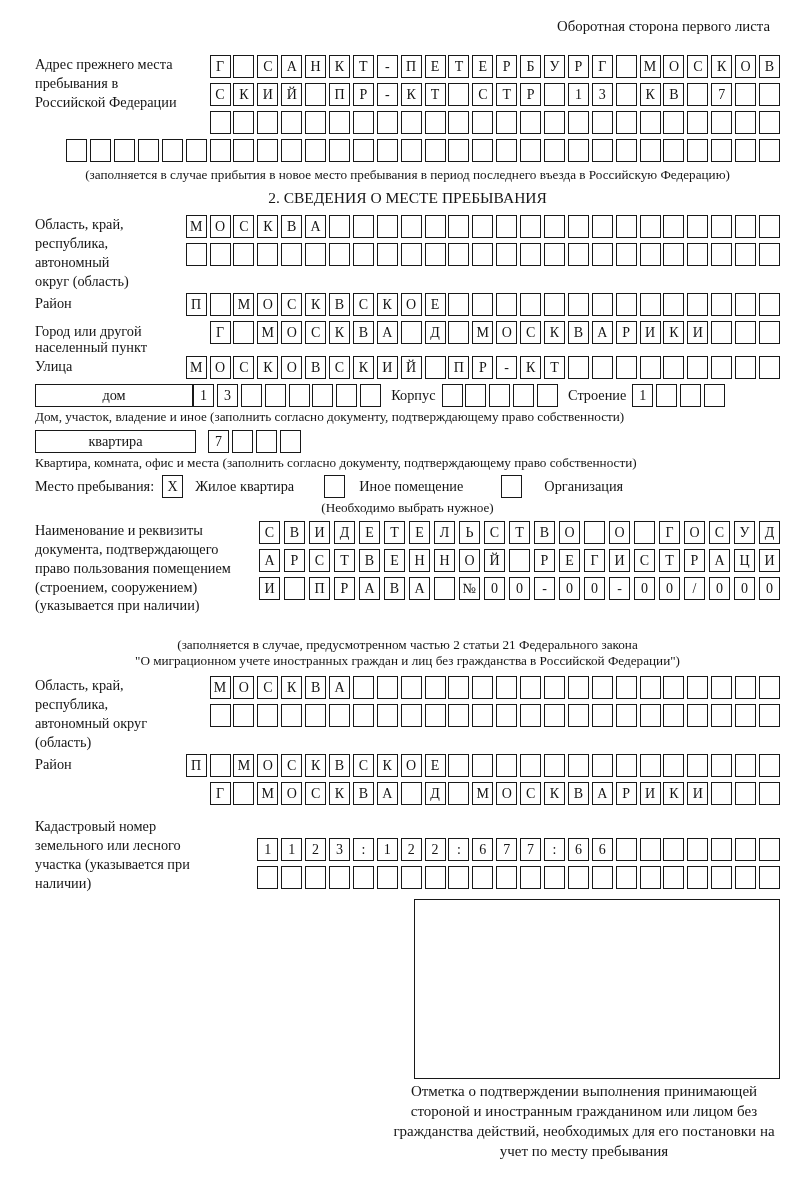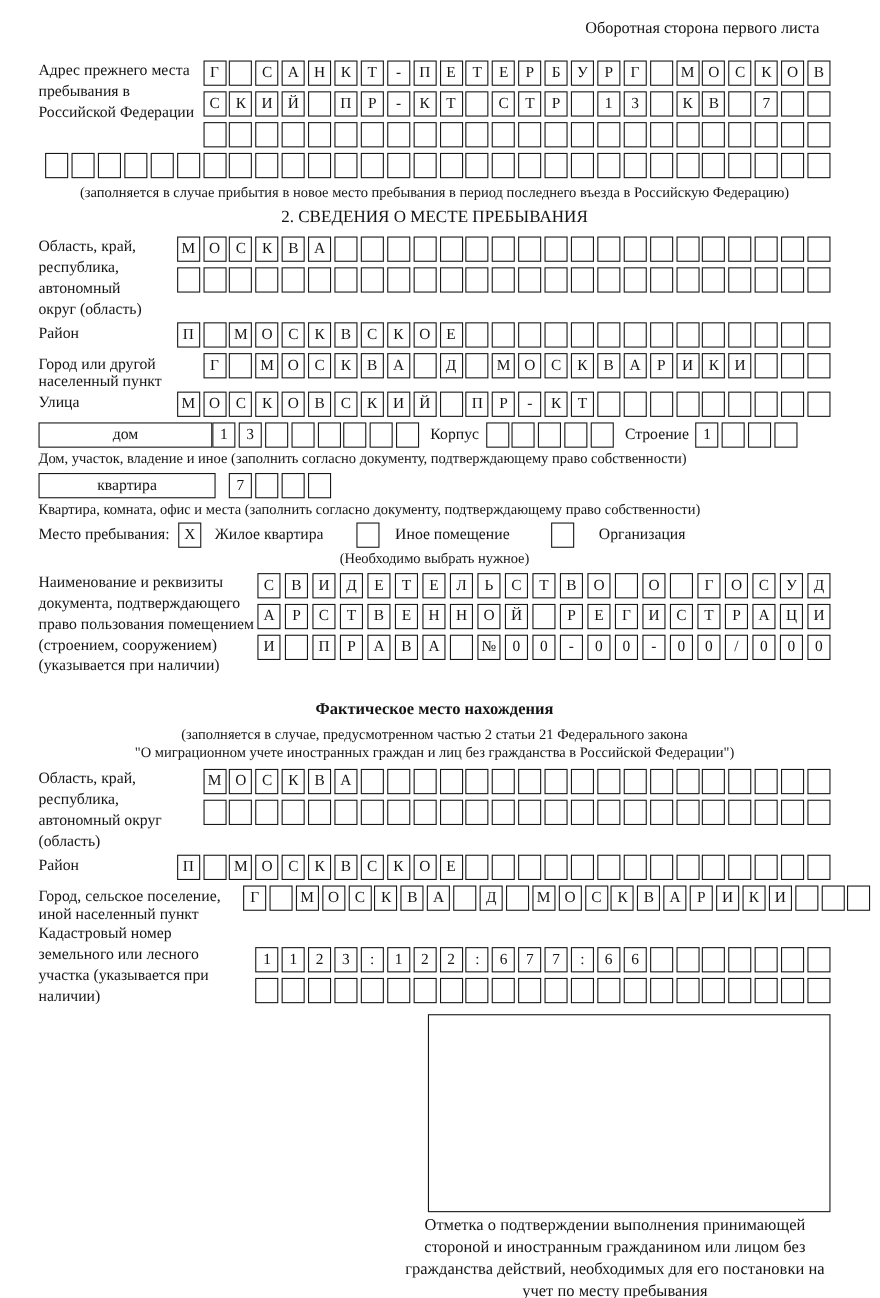--- a/index.html
+++ b/index.html
@@ -1,18 +1,18 @@
 <!DOCTYPE html>
 <html><head>
 <meta charset="utf-8">
 <style>
   html,body{margin:0;padding:0;background:#fff;}
   body{width:800px;height:1180px;overflow:hidden;
        font-family:"Liberation Serif","DejaVu Serif",serif;color:#141414;}
-  .page{box-sizing:border-box;width:800px;height:1180px;padding:18px 45px 0 35px;}
+  .page{box-sizing:border-box;width:800px;height:1180px;padding:18px 20px 0 35px;}
   .back-note{text-align:right;font-size:14.8px;margin:0 10px 20px 0;}
   .rel{position:relative;}
   .blk-label{position:absolute;left:0;top:0;font-size:14.3px;line-height:1.32;}
   .cellrow{display:flex;justify-content:flex-end;gap:2.9px;margin-bottom:5px;min-height:23px;}
   .cellrow.gap4{gap:4px;}
   .cellrow.inline{justify-content:flex-start;margin-bottom:0;}
   .cell,.cbx{box-sizing:border-box;width:21px;height:23px;border:1.6px solid #181818;
         display:flex;align-items:center;justify-content:center;
         font-size:14px;line-height:1;flex:0 0 auto;background:#fff;}
   .row{display:flex;align-items:flex-start;}
@@ -424,21 +424,20 @@
         <span class="cell">-</span>
         <span class="cell">0</span>
         <span class="cell">0</span>
         <span class="cell">/</span>
         <span class="cell">0</span>
         <span class="cell">0</span>
         <span class="cell">0</span>
       </div>
   </div>
 
-  <div class="fact-title">Фактическое место нахождения</div>
   <div class="caption center">(заполняется в случае, предусмотренном частью 2 статьи 21 Федерального закона</div>
   <div class="caption center" style="margin-bottom:7px">"О миграционном учете иностранных граждан и лиц без гражданства в Российской Федерации")</div>
 
   <div class="rel" style="min-height:78px">
     <div class="blk-label" style="width:132px">Область, край, республика, автономный округ (область)</div>
     <div class="cellrow">
         <span class="cell">М</span>
         <span class="cell">О</span>
         <span class="cell">С</span>
         <span class="cell">К</span>
@@ -516,21 +515,20 @@
         <span class="cell"></span>
         <span class="cell"></span>
         <span class="cell"></span>
         <span class="cell"></span>
         <span class="cell"></span>
         <span class="cell"></span>
       </div>
   </div>
 
   <div class="row" style="min-height:35px">
-    <div class="lbl" style="width:186px">Город, сельское поселение, иной населенный пункт</div>
     <div class="cellrow">
         <span class="cell">Г</span>
         <span class="cell"></span>
         <span class="cell">М</span>
         <span class="cell">О</span>
         <span class="cell">С</span>
         <span class="cell">К</span>
         <span class="cell">В</span>
         <span class="cell">А</span>
         <span class="cell"></span>

